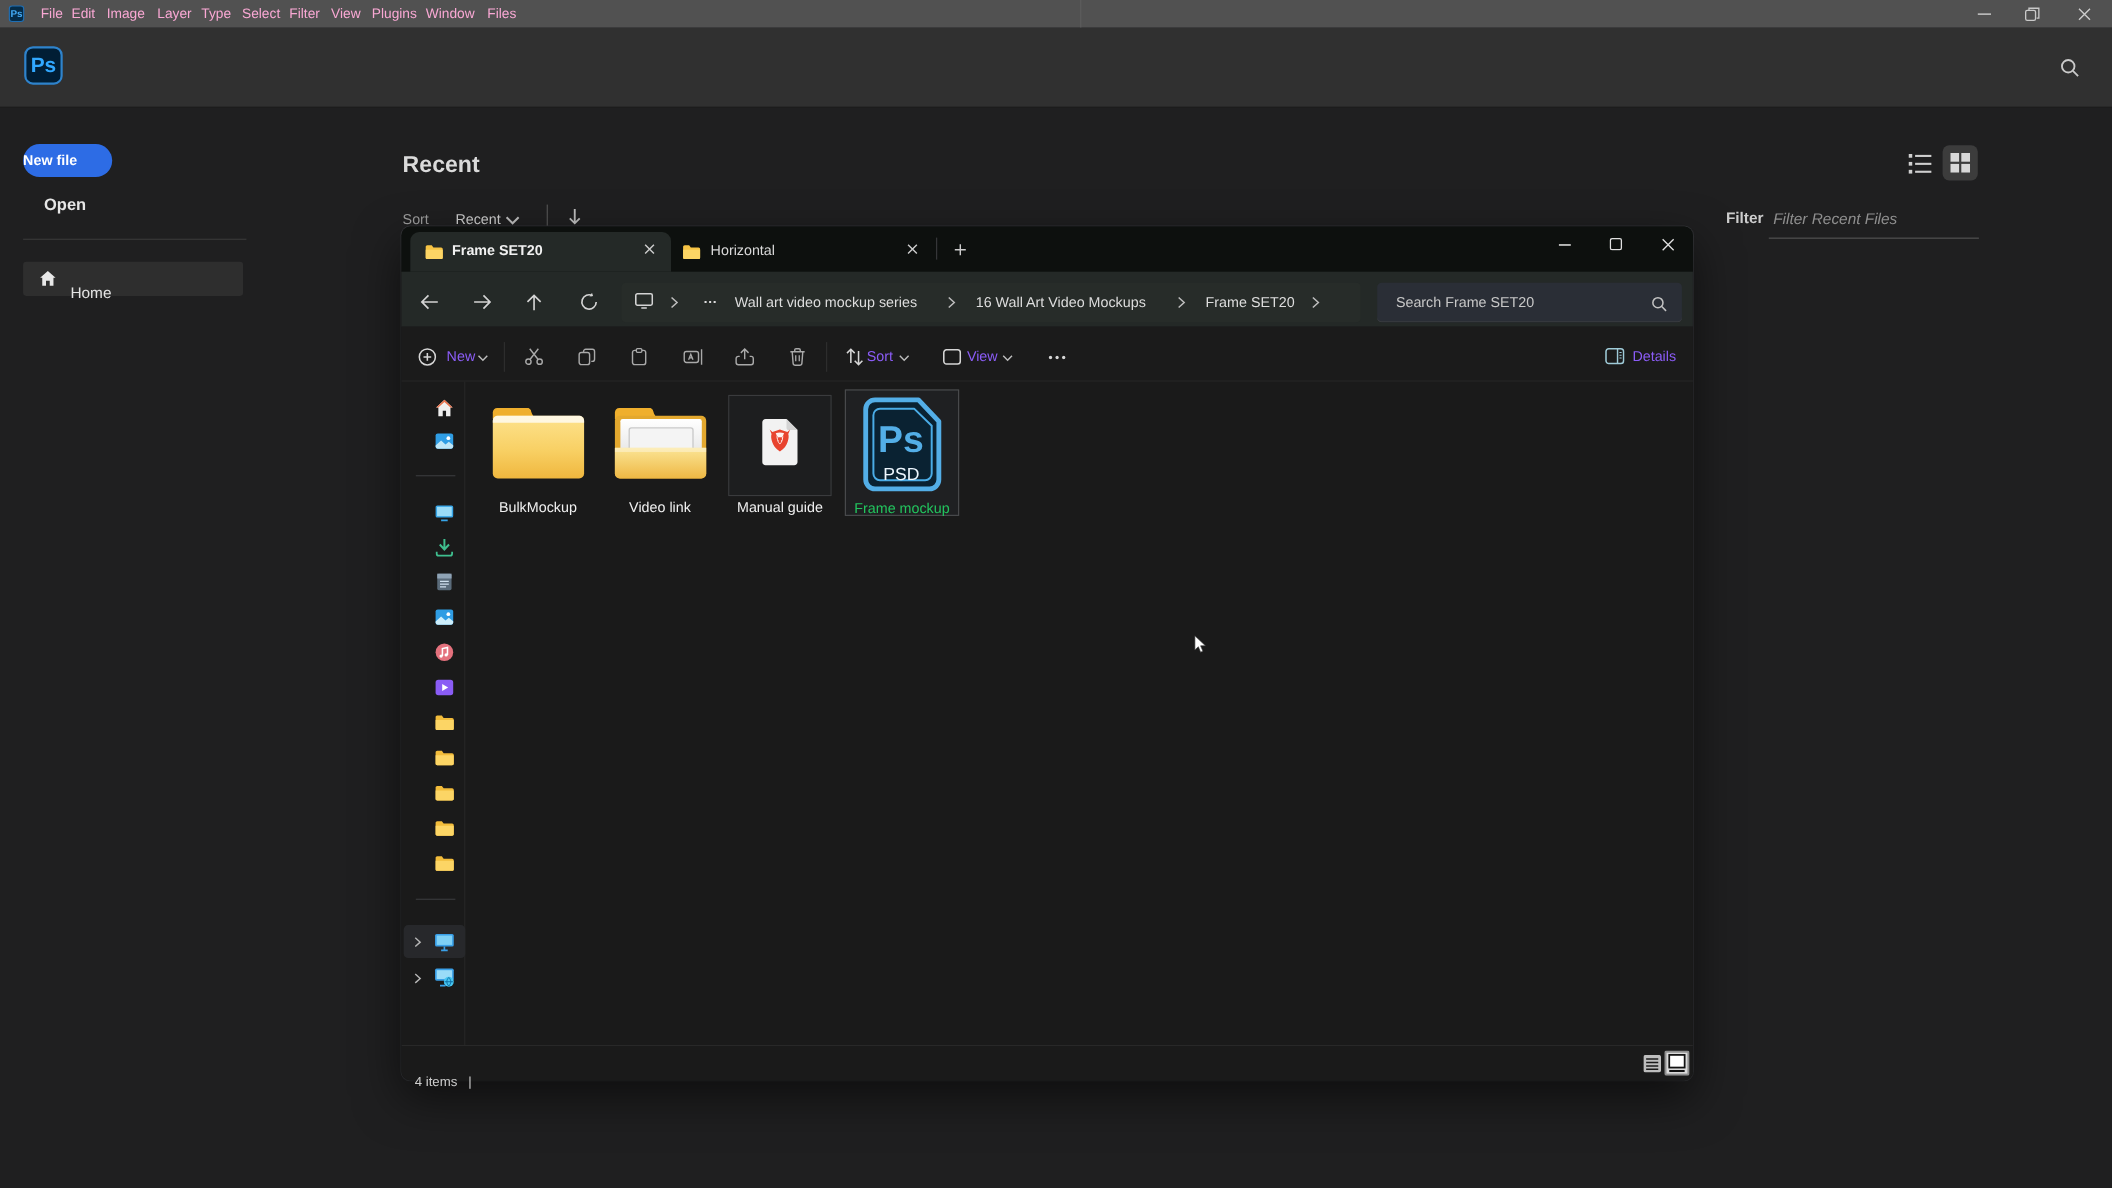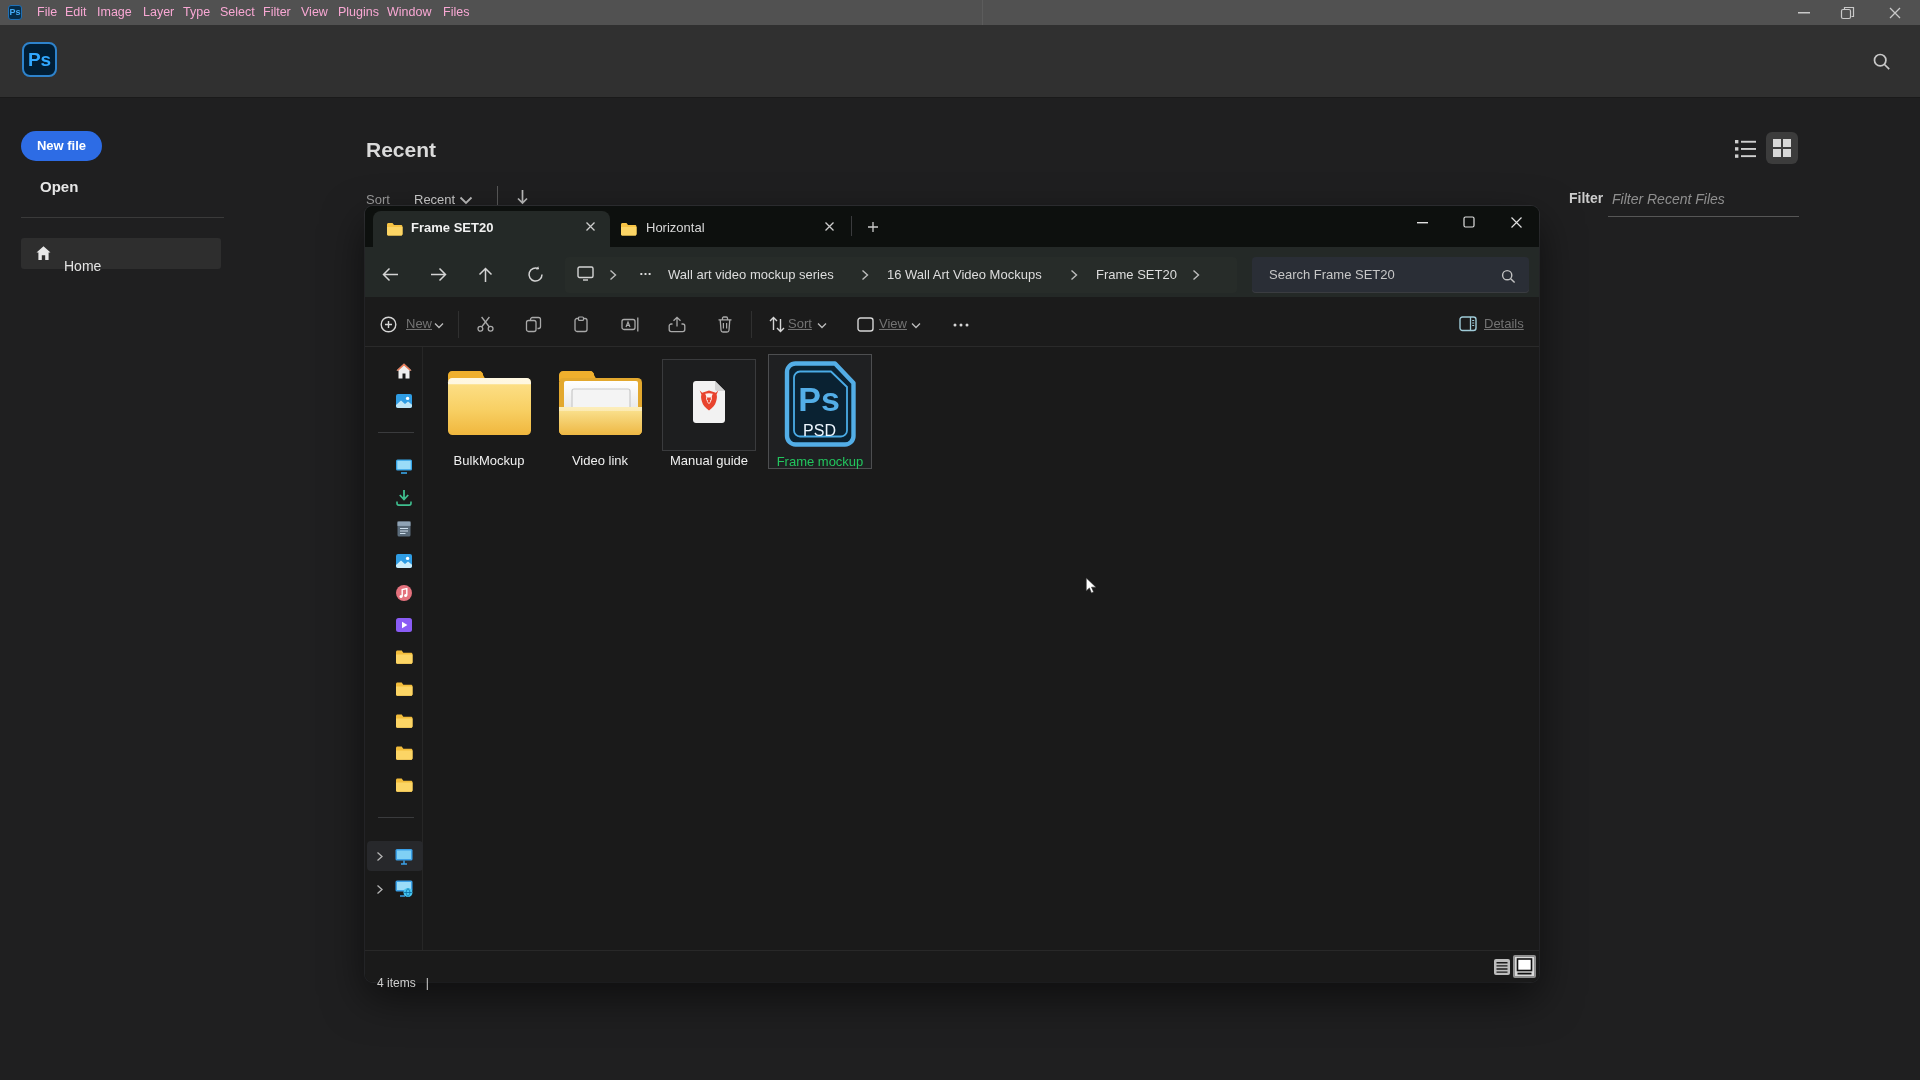--- a/index.html
+++ b/index.html
@@ -14,21 +14,21 @@
   #psmini { left:8px; top:5px; width:14px; height:15px; background:#052c49; border:1px solid #1f6fb5; border-radius:3px;
      color:#43aaf5; font-size:9px; font-weight:bold; text-align:center; line-height:13px; }
   #menubar svg { position:absolute; }
   #mb-sep { left:982px; top:0; width:1px; height:25px; background:#5c5c5c; }
 
   
   #pshead { left:0; top:25px; width:1920px; height:73px; background:#303030; border-bottom:1px solid #1a1a1a; }
   #pslogo { left:22px; top:42px; width:35px; height:35px; background:#011e35; border:2px solid #2e83cc; border-radius:8px;
      color:#31a8ff; font-size:19px; font-weight:bold; text-align:center; line-height:32px; }
   #newfile { left:21px; top:131px; width:81px; height:30px; border-radius:15px; background:#2d6ce5;
-     color:#fff; font-size:13px; font-weight:bold; text-align:center; line-height:30px; }
+     color:#fff; font-size:13px; font-weight:bold; text-align:left; line-height:30px; }
   #open { left:40px; top:178px; font-size:15px; font-weight:bold; color:#e6e6e6; }
   #lsep { left:21px; top:217px; width:203px; height:1px; background:#3a3a3a; }
   #homerow { left:21px; top:238px; width:200px; height:31px; background:#2e2e2e; border-radius:3px; }
   #homerow span { position:absolute; left:43px; top:7px; font-size:14px; color:#e4e4e4;margin-top:13px; }
   #recent-h { left:366px; top:138px; font-size:21px; font-weight:bold; color:#dadada; }
   #sortlbl { left:366px; top:192px; font-size:13px; color:#9b9b9b; }
   #sortval { left:414px; top:192px; font-size:13px; color:#cccccc; }
   #sortsep { left:497px; top:186px; width:1px; height:21px; background:#585858; }
   #filterlbl { left:1569px; top:190px; font-size:14px; font-weight:bold; color:#cdcdcd; }
   #filterph  { left:1612px; top:191px; font-size:14px; font-style:italic; color:#8f8f8f; }
@@ -40,21 +40,21 @@
      box-shadow:0 16px 42px rgba(0,0,0,.55), 0 0 0 1px #303134; }
   #tabbar { left:0; top:0; width:1174px; height:41px; background:#0d100e; border-radius:8px 8px 0 0; }
   #tab1 { left:8px; top:5px; width:237px; height:36px; background:#242927; border-radius:8px 8px 0 0; }
   .tabtxt { position:absolute; font-size:13px; color:#e6e6e6; top:14px; }
   #navbar { left:0; top:41px; width:1174px; height:50px; background:#242927; }
   .field { position:absolute; border-radius:4px; }
   #crumbfield { left:200px; top:10px; width:672px; height:36px; background:#272c29; }
   #searchfield { left:887px; top:10px; width:277px; height:36px; background:#2a2e36; box-shadow:inset 0 -1px 0 #3a3c40; }
   .crumbtxt { position:absolute; top:20px; font-size:13px; color:#dddddd; }
   #toolbar { left:0; top:91px; width:1174px; height:50px; background:#1b1b1b; border-bottom:1px solid #2a2a2a; }
-  .tbtxt { position:absolute; top:19px; font-size:13px; color:#737373;text-decoration:underline; }
+  .tbtxt { position:absolute; top:19px; font-size:13px; color:#8b5cf6; }
   .tbsep { position:absolute; top:14px; width:1px; height:27px; background:#303030; }
   #body { left:0; top:141px; width:1174px; height:603px; background:#1a1a1a; }
   #sidebar-line { left:57px; top:0px; width:1px; height:603px; background:#262626; }
   #statusbar { left:0; top:744px; width:1174px; height:32px; background:#1a1a1a; border-top:1px solid #282828;
       border-radius:0 0 8px 8px; }
   #statusbar .st { position:absolute; left:12px; top:9px; font-size:12px; color:#cfcfcf;margin-top:16px; }
 
   .tile-label { position:absolute; font-size:13px; color:#f0f0f0; text-align:center; }
   #hoverbox { left:297px; top:12px; width:94px; height:92px; border:1px solid #3a3b3d; background:#1d1e1f; }
   #selbox { left:403px; top:7px; width:104px; height:115px; border:1px solid #4d4e50; background:#1f2022; }

